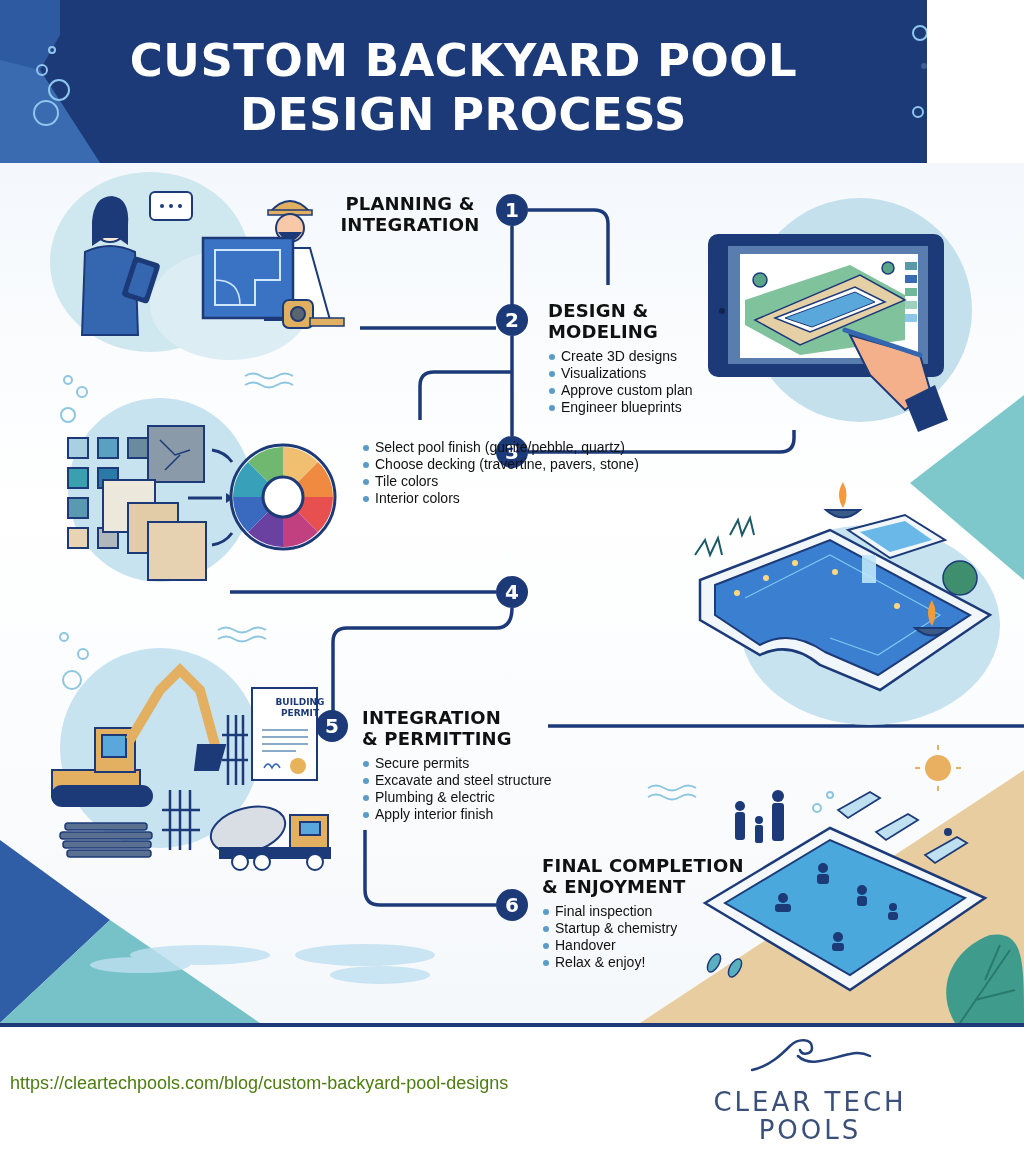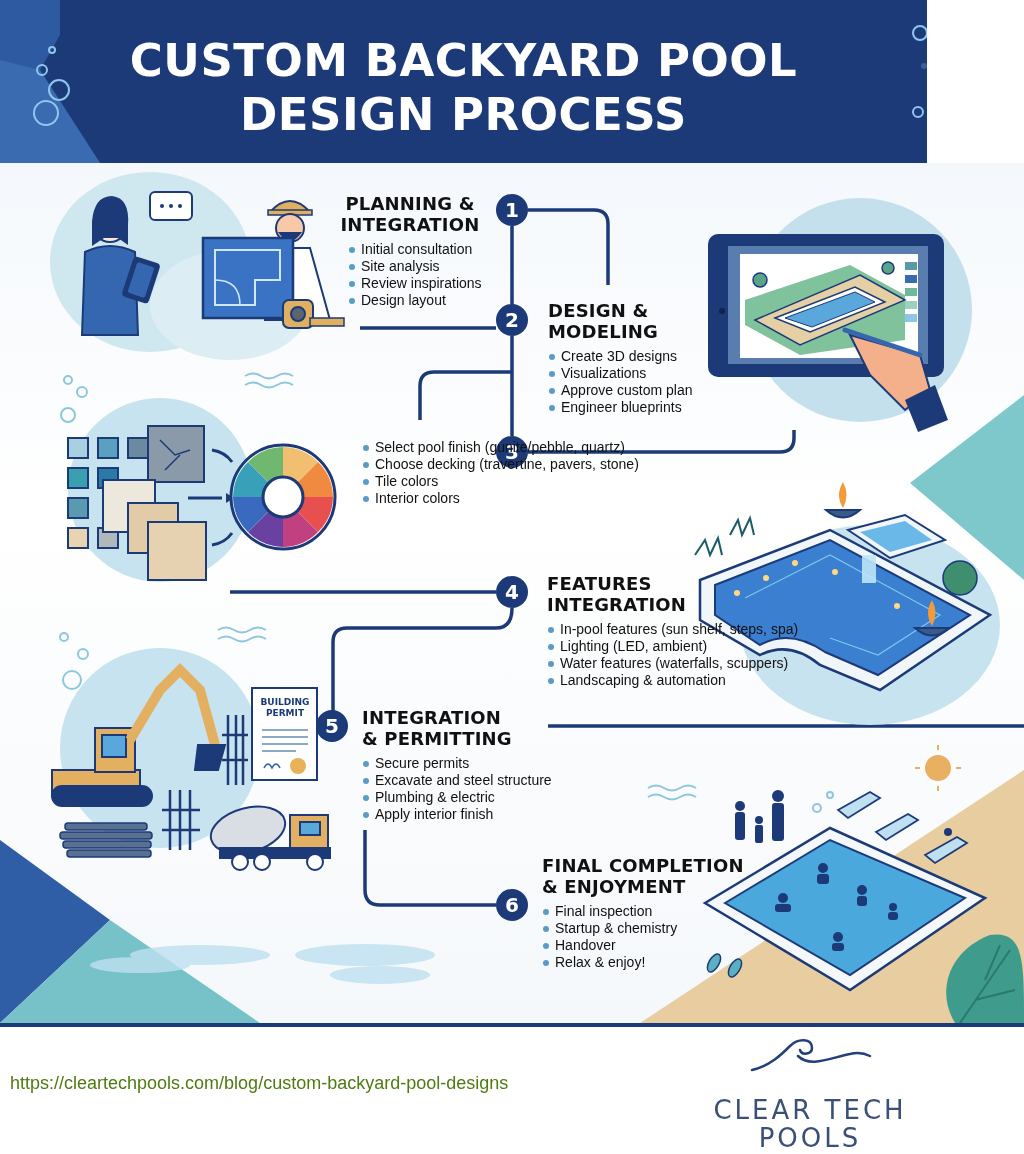--- a/index.html
+++ b/index.html
@@ -331,43 +331,37 @@
       <circle cx="948" cy="832" r="4" fill="#1c3a78"></circle>
 
       <ellipse cx="714" cy="963" rx="5" ry="10" fill="#5ab0c0" stroke="#1c3a78" stroke-width="1.5" transform="rotate(30 714 963)"></ellipse>
       <ellipse cx="735" cy="968" rx="5" ry="10" fill="#5ab0c0" stroke="#1c3a78" stroke-width="1.5" transform="rotate(30 735 968)"></ellipse>
 
       <path d="M955,1023 C935,990 950,950 990,935 C1024,930 1024,960 1024,1023 Z" fill="#3f9c8c"></path>
       <path d="M960,1023 L1010,950 M975,1000 L1015,990 M985,980 L1000,945" stroke="#2a7a6c" stroke-width="2"></path>
     </g>
   </svg>
 
-  <div class="illus" style="left:255px; top:697px; width:60px; text-align:center; font-family:'DejaVu Sans',sans-serif; font-weight:bold; font-size:9px; line-height:11px; color:#1c3a78;">
+  <div class="illus" style="left:270px; top:697px; width:60px; text-align:center; font-family:'DejaVu Sans',sans-serif; font-weight:bold; font-size:9px; line-height:11px; color:#1c3a78;">
     <div>BUILDING</div>
     <div>PERMIT</div>
   </div>
 
   <div class="badge" style="left:496px; top:194px;">1</div>
   <div class="badge" style="left:496px; top:304px;">2</div>
   <div class="badge" style="left:496px; top:436px;">3</div>
   <div class="badge" style="left:496px; top:576px;">4</div>
   <div class="badge" style="left:316px; top:710px;">5</div>
   <div class="badge" style="left:496px; top:889px;">6</div>
 
   <div class="step" style="left:335px; top:193px;">
     <div class="step-title" style="text-align:center; width:150px;">
       <div>PLANNING &amp;</div>
       <div>INTEGRATION</div>
     </div>
-    <ul class="step-list" style="margin-left:13px;">
-      <li>Initial consultation</li>
-      <li>Site analysis</li>
-      <li>Review inspirations</li>
-      <li>Design layout</li>
-    </ul>
   </div>
 
   <div class="step" style="left:548px; top:300px;">
     <div class="step-title">
       <div>DESIGN &amp;</div>
       <div>MODELING</div>
     </div>
     <ul class="step-list">
       <li>Create 3D designs</li>
       <li>Visualizations</li>
@@ -378,32 +372,20 @@
 
   <div class="step" style="left:362px; top:433px;">
     <ul class="step-list" style="">
       <li>Select pool finish (gunite/pebble, quartz)</li>
       <li>Choose decking (travertine, pavers, stone)</li>
       <li>Tile colors</li>
       <li>Interior colors</li>
     </ul>
   </div>
 
-  <div class="step" style="left:547px; top:573px;">
-    <div class="step-title">
-      <div>FEATURES</div>
-      <div>INTEGRATION</div>
-    </div>
-    <ul class="step-list">
-      <li>In-pool features (sun shelf, steps, spa)</li>
-      <li>Lighting (LED, ambient)</li>
-      <li>Water features (waterfalls, scuppers)</li>
-      <li>Landscaping &amp; automation</li>
-    </ul>
-  </div>
 
   <div class="step" style="left:362px; top:707px;">
     <div class="step-title">
       <div>INTEGRATION</div>
       <div>&amp; PERMITTING</div>
     </div>
     <ul class="step-list">
       <li>Secure permits</li>
       <li>Excavate and steel structure</li>
       <li>Plumbing &amp; electric</li>
@@ -425,17 +407,17 @@
   </div>
 
   <div class="footer-line"></div>
 
   <a class="footer-url">https://cleartechpools.com/blog/custom-backyard-pool-designs</a>
 
   <div class="logo">
     <svg width="240" height="40" style="display:block">
       <path d="M62,34 C80,30 92,18 100,10 C108,2 122,2 122,12 C122,18 112,20 110,14 M108,20 C120,32 140,22 160,18 C168,16 176,18 180,20" fill="none" stroke="#23407a" stroke-width="2.5" stroke-linecap="round"></path>
     </svg>
-    <div class="logo-text" style="margin-top:20px;">CLEAR TECH</div>
+    <div class="logo-text" style="margin-top:12px;">CLEAR TECH</div>
     <div class="logo-text">POOLS</div>
   </div>
 
 </div>
 
 </body></html>

